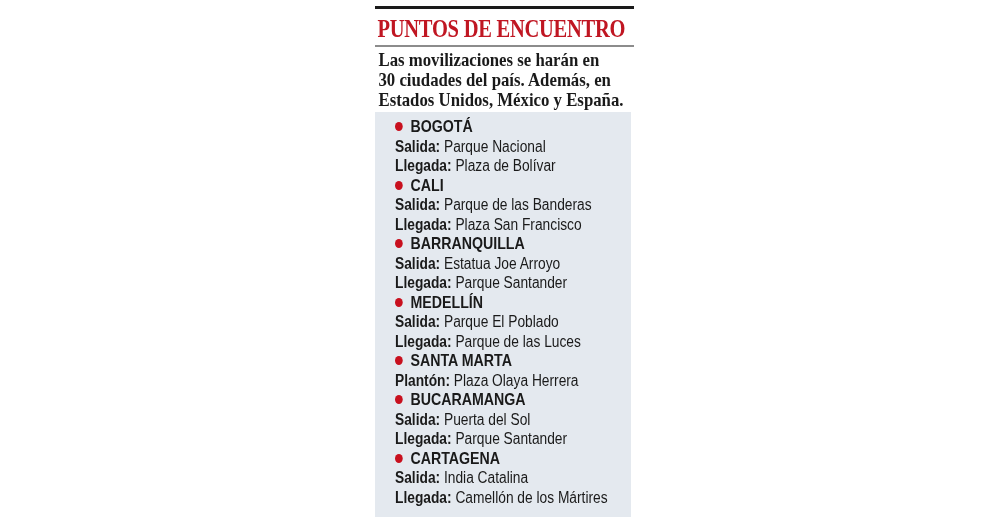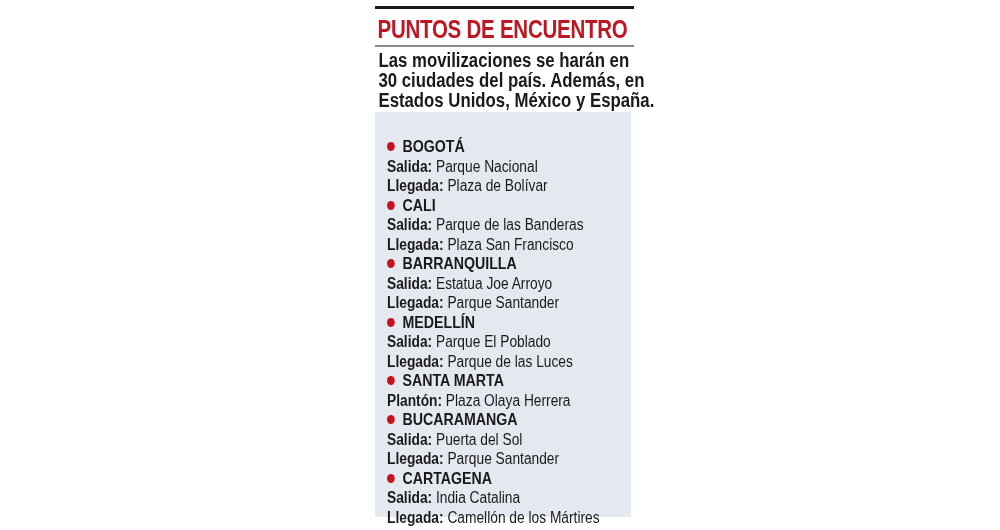--- a/index.html
+++ b/index.html
@@ -1,41 +1,41 @@
 <!DOCTYPE html>
 <html><head>
 <meta charset="utf-8">
 <style>
   html, body { margin: 0; padding: 0; }
   body {
     width: 1000px; height: 530px; background: #ffffff; position: relative; overflow: hidden;
     font-family: "Liberation Sans", sans-serif;
   }
   .infobox {
-    position: absolute; left: 375px; top: 6px; width: 259px;
+    position: absolute; left: 375px; top: 6px; width: 259px; font-family: Liberation Serif, serif;
   }
   .topbar { height: 3px; background: #1a1a1a; width: 259px; }
   .title {
     margin-top: 6px; height: 28px; line-height: 28px;
     color: #c01622; font-weight: bold; font-size: 25px;
     padding-left: 3px; letter-spacing: -0.3px;
     transform: scaleX(0.82); transform-origin: left center; white-space: nowrap;
   }
   .rule { height: 2px; background: #8c8c8c; width: 259px; margin-top: 2px; }
   .intro {
     margin-top: 3px; padding-left: 4px;
     font-weight: bold; font-size: 19.5px; line-height: 20px; color: #1a1a1a;
     transform: scaleX(0.86); transform-origin: left top; white-space: nowrap;
   }
   .intro div { height: 20px; }
   .listbox {
     position: absolute; left: 375px; top: 112px; width: 256px; height: 405px;
     background: #e4e9ef;
   }
-  .list { position: absolute; left: 12px; top: 5px; margin-top: 20px; }
+  .list { position: absolute; left: 20px; top: 5px; }
   .row {
     height: 19.5px; line-height: 19.5px; font-size: 16px; color: #1a1a1a;
     white-space: nowrap; transform: scaleX(0.86); transform-origin: left center;
   }
   .row.city { font-weight: bold; font-size: 16.5px; }
   .dot {
     display: inline-block; width: 9px; height: 9px; border-radius: 50%;
     background: #c8101e; margin-right: 9px; vertical-align: 1px;
   }
   .lbl { font-weight: bold; }

